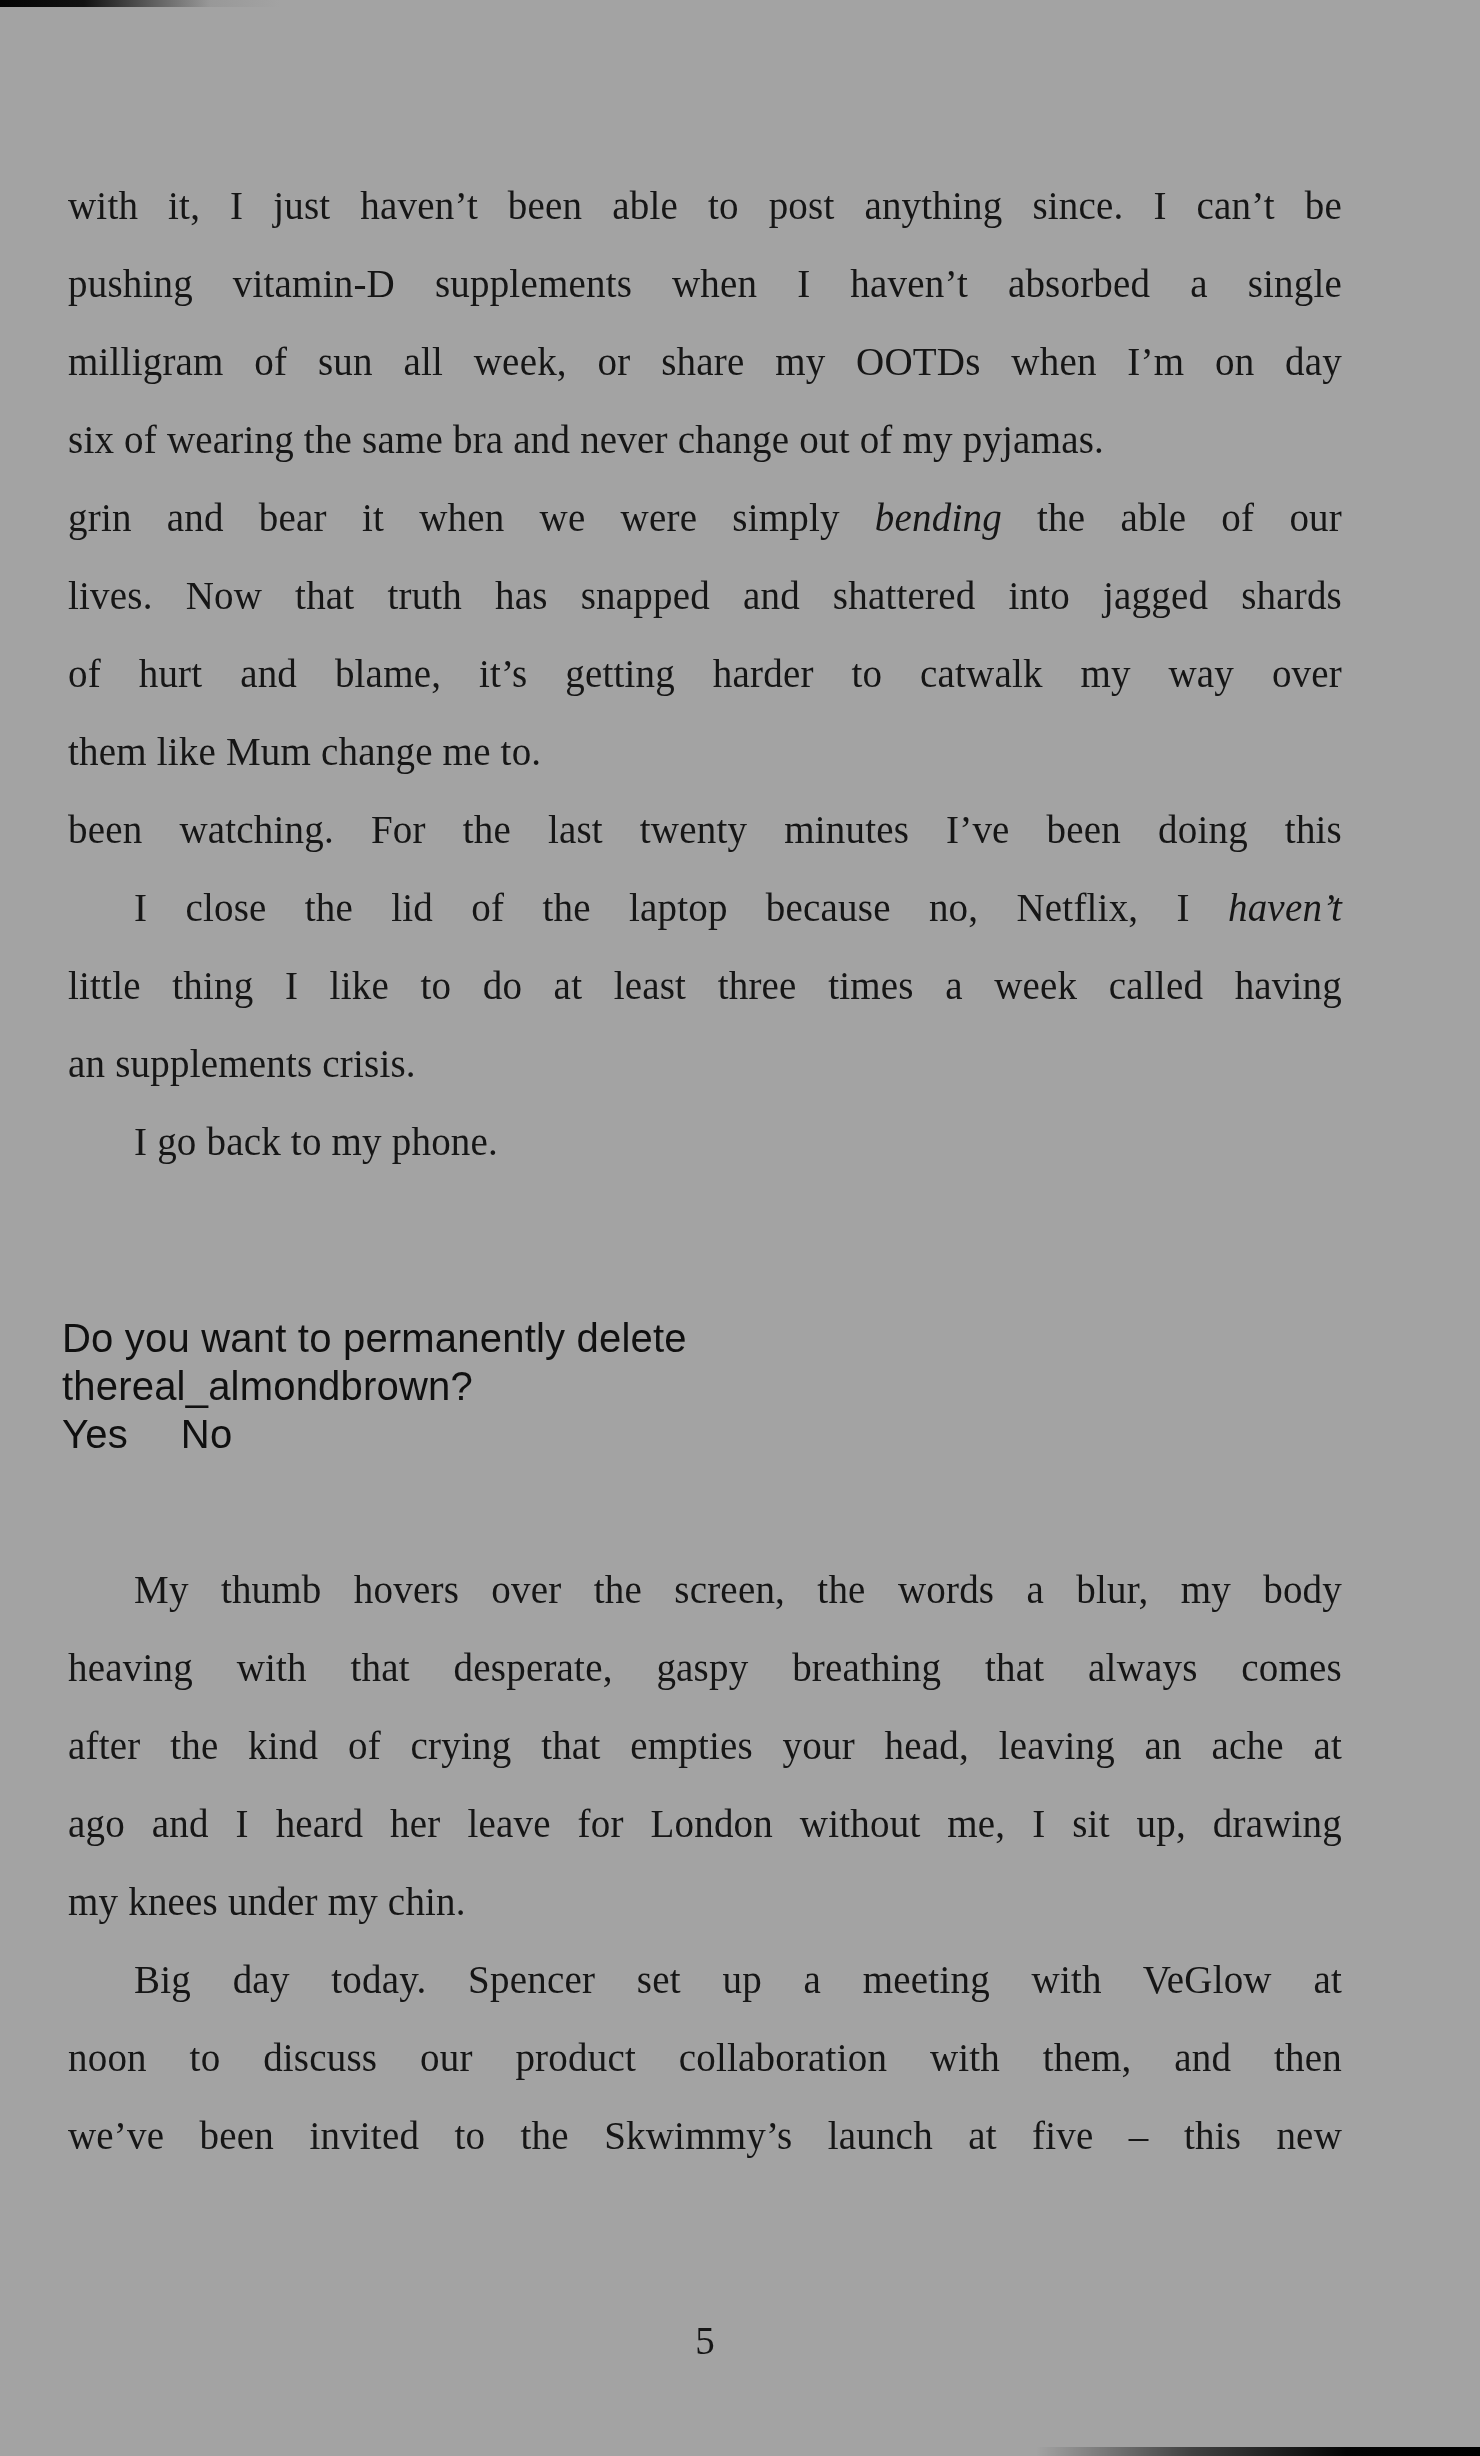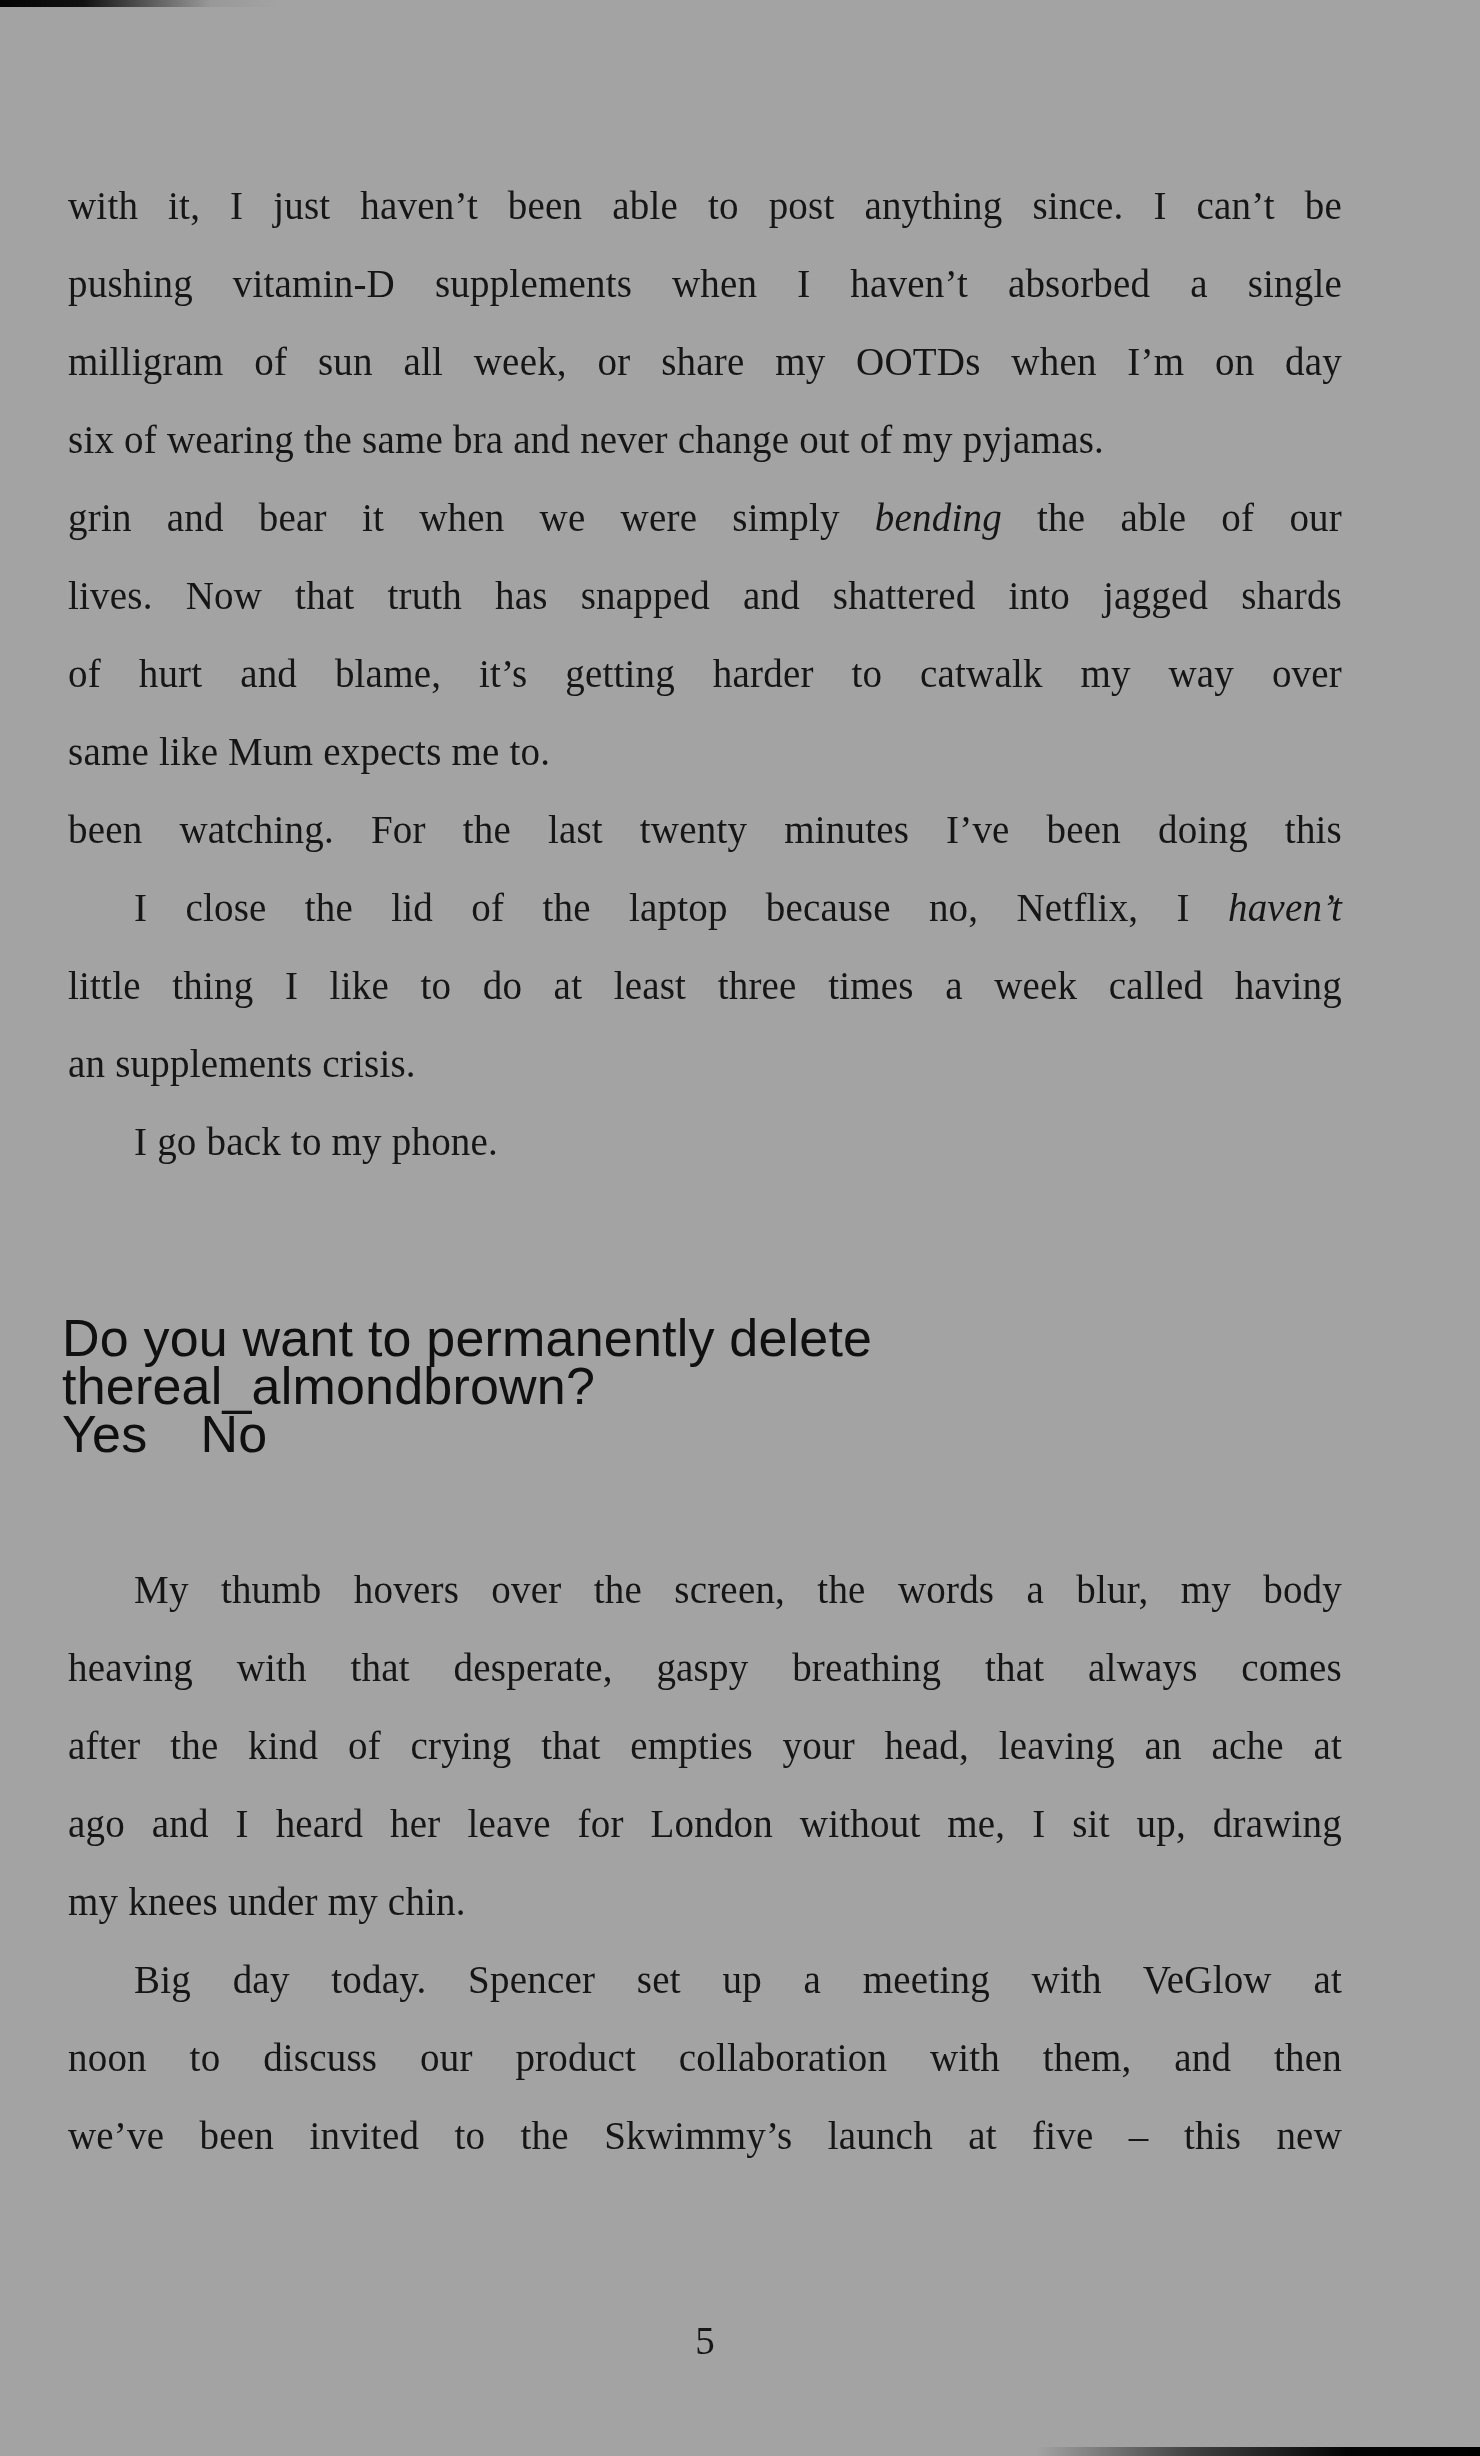--- a/index.html
+++ b/index.html
@@ -36,21 +36,21 @@
   }
   .line.indent { text-indent: 66px; }
   .line i { font-style: italic; }
 
   
   .dialog {
     position: absolute;
     left: 62px;
     top: 1314px;
     font-family: "Liberation Sans", sans-serif;
-    font-size: 52px;
+    font-size: 40px;
     line-height: 48px;
     color: #101010;
     letter-spacing: 0.2px;
   }
   .dialog-options {
     display: flex;
     gap: 53px;
   }
 
   
@@ -103,21 +103,21 @@
       <div>
         <div class="line j">with it, I just haven’t been able to post anything since. I can’t be</div>
         <div class="line j">pushing vitamin-D supplements when I haven’t absorbed a single</div>
         <div class="line j">milligram of sun all week, or share my OOTDs when I’m on day</div>
         <div class="line">six of wearing the same bra and never change out of my pyjamas.</div>
       </div>
       <div>
         <div class="line j"><span>grin and bear it when we were simply </span><i>bending</i><span> the able of our</span></div>
         <div class="line j">lives. Now that truth has snapped and shattered into jagged shards</div>
         <div class="line j">of hurt and blame, it’s getting harder to catwalk my way over</div>
-        <div class="line">same like Mum expects me to.</div>
+        <div class="line">them like Mum change me to.</div>
       </div>
       <div>
         <div class="line j">been watching. For the last twenty minutes I’ve been doing this</div>
         <div class="line j indent"><span>I close the lid of the laptop because no, Netflix, I </span><i>haven’t</i></div>
         <div class="line j">little thing I like to do at least three times a week called having</div>
         <div class="line">an supplements crisis.</div>
       </div>
       <div>
         <div class="line indent">I go back to my phone.</div>
       </div>

